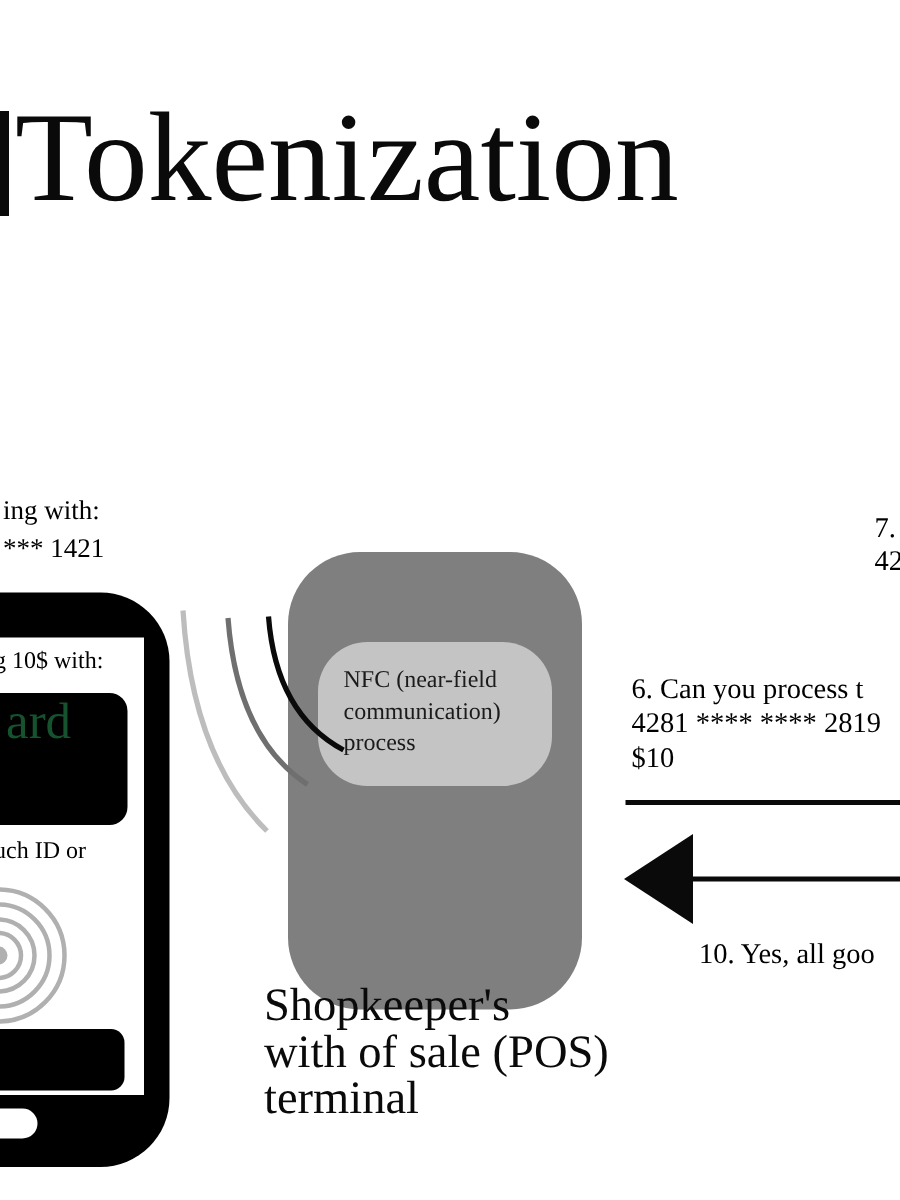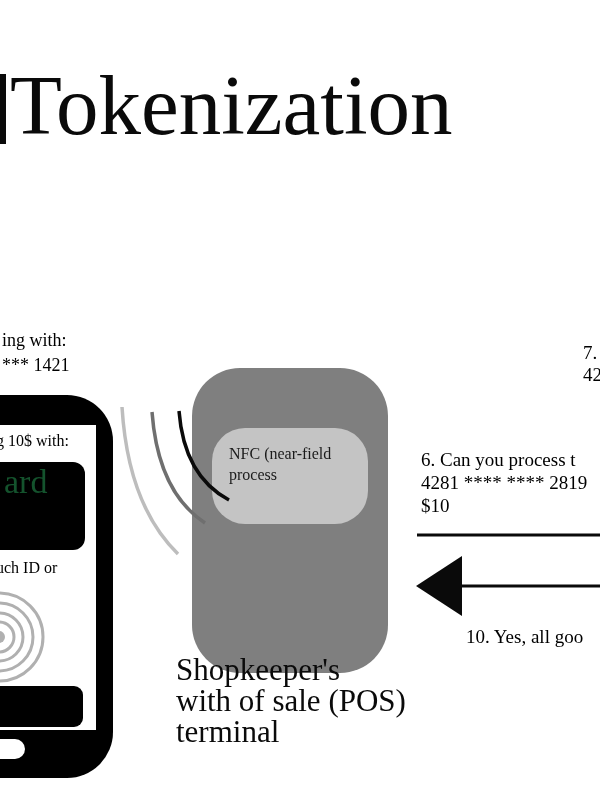--- a/index.html
+++ b/index.html
@@ -182,20 +182,21 @@
       <circle cx="31" cy="47" r="44" fill="none" stroke="#b0b0b0" stroke-width="3"></circle>
     </svg>
     <div class="confirm-bar"></div>
   </div>
   <div class="home-button"></div>
 
   <div class="pos-terminal">
     <div class="nfc-reader">
       <div class="nfc-reader-label">
         <div>NFC (near-field</div>
+        <div>communication)</div>
         <div>process</div>
       </div>
     </div>
   </div>
 
   <svg class="overlay-svg" width="600" height="800" viewBox="0 0 600 800">
     <g>
       <path d="M 122 407 Q 128 505 178 554" fill="none" stroke="#bdbdbd" stroke-width="3.5"></path>
       <path d="M 152 412 Q 158 492 205 523" fill="none" stroke="#6f6f6f" stroke-width="3.5"></path>
       <path d="M 179 411 Q 184 476 229 500" fill="none" stroke="#0a0a0a" stroke-width="3.5"></path>

